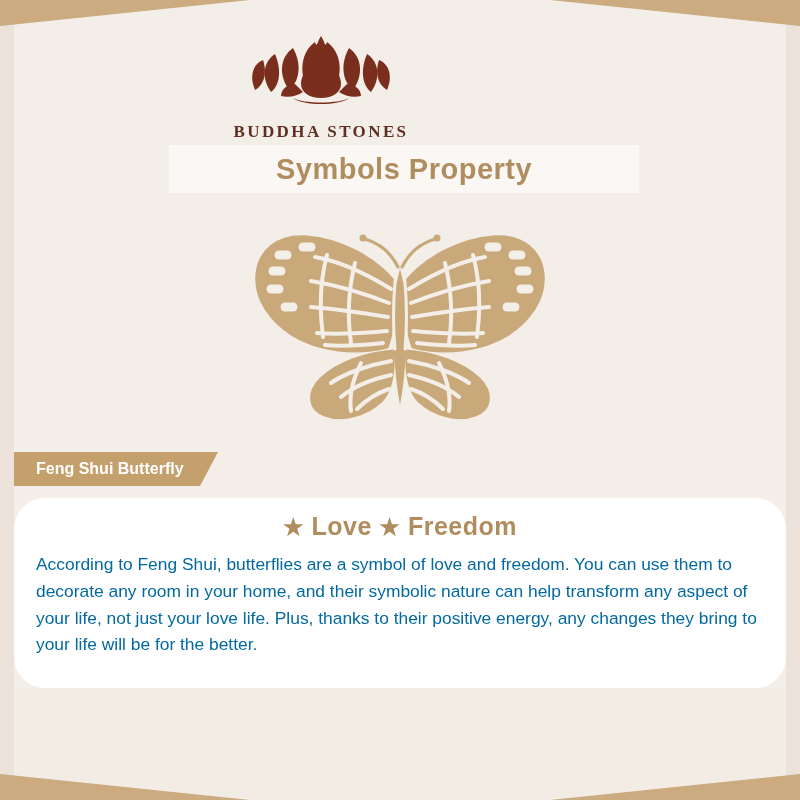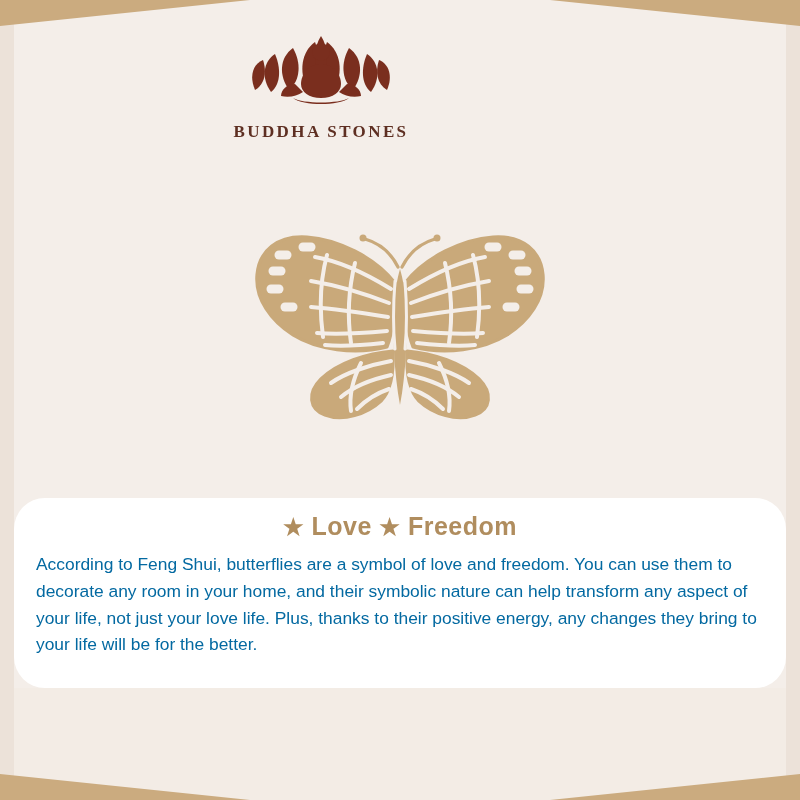--- a/index.html
+++ b/index.html
@@ -217,20 +217,23 @@
             <path d="M90 46 C78 46 70 56 70 66 C70 74 78 80 90 80 C102 80 110 74 110 66 C110 56 102 46 90 46 Z"></path>
             <path d="M64 66 C56 66 50 72 50 78 C58 80 66 78 72 74 Z"></path>
             <path d="M116 66 C124 66 130 72 130 78 C122 80 114 78 108 74 Z"></path>
             <path d="M62 80 C72 88 108 88 118 80 C108 86 72 86 62 80 Z"></path>
           </g>
         </svg>
       </span>
       <div class="brand-name">BUDDHA STONES</div>
     </div>
 
+    <div class="title-banner">
+      <span class="title-text">Symbols Property</span>
+    </div>
 
     <div class="art-area">
       <span>
         <svg width="370" height="230" viewBox="0 0 370 230" xmlns="http://www.w3.org/2000/svg">
           <g fill="none" stroke="#c9a97a" stroke-width="3.2" stroke-linecap="round" stroke-linejoin="round">
 
             <path d="M185 58 C191 78 193 110 191 140 C190 160 188 178 185 194 C182 178 180 160 179 140 C177 110 179 78 185 58 Z" fill="#c9a97a" stroke="none"></path>
 
             <path d="M183 56 C176 42 164 32 150 28"></path>
             <path d="M187 56 C194 42 206 32 220 28"></path>
@@ -286,20 +289,24 @@
             <path d="M196 178 C208 182 220 190 228 198"></path>
             <path d="M224 152 C232 168 236 186 234 200"></path>
 
             <path d="M180 70 C178 96 178 118 180 138" stroke-width="3"></path>
             <path d="M190 70 C192 96 192 118 190 138" stroke-width="3"></path>
           </g>
         </svg>
       </span>
     </div>
 
+    <div class="ribbon">
+      <span>Feng Shui Butterfly</span>
+      <span class="ribbon-notch"></span>
+    </div>
 
     <div class="panel">
       <div class="keywords">
         <span class="star">★</span>
         <span>Love</span>
         <span class="star">★</span>
         <span>Freedom</span>
       </div>
       <p class="body-copy">According to Feng Shui, butterflies are a symbol of love and freedom. You can use them to decorate any room in your home, and their symbolic nature can help transform any aspect of your life, not just your love life. Plus, thanks to their positive energy, any changes they bring to your life will be for the better.</p>
     </div>

